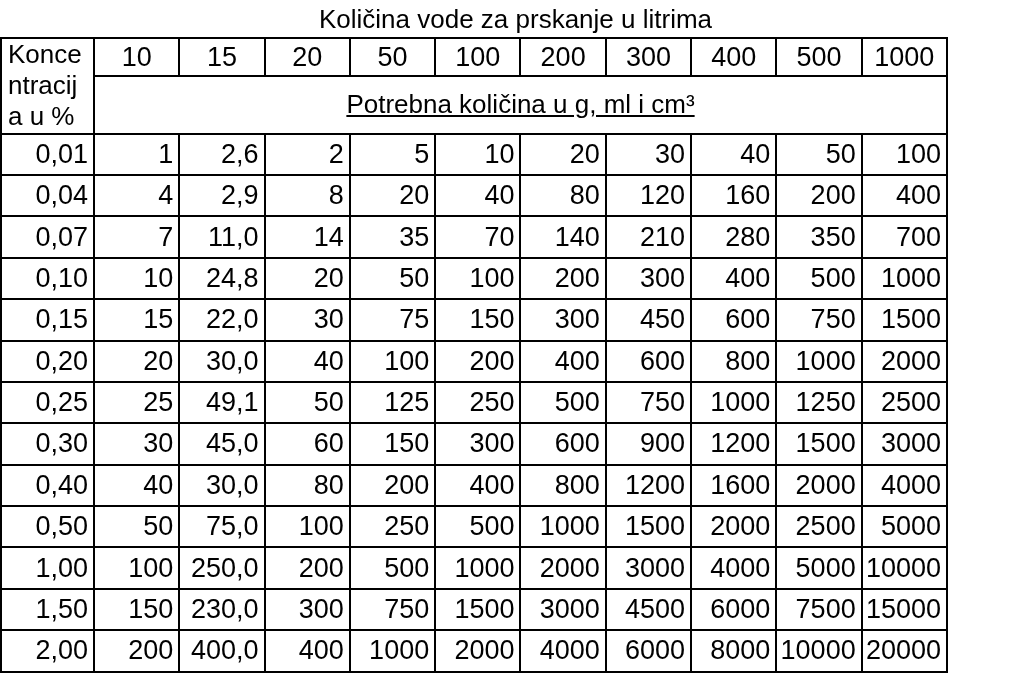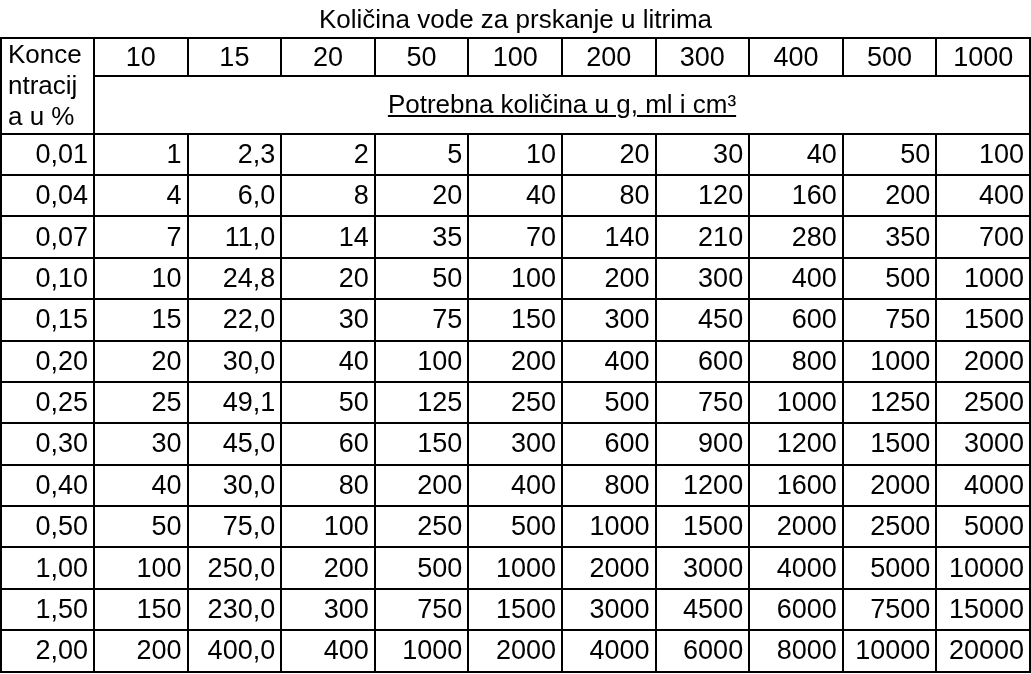--- a/index.html
+++ b/index.html
@@ -18,21 +18,21 @@
     display: flex;
     align-items: center;
     justify-content: center;
     font-size: 26px;
     line-height: 1;
   }
 
   table.data-table {
     border-collapse: collapse;
     table-layout: fixed;
-    width: 1031px;
+    width: 948px;
     padding-left: 39px;
   }
   col.conc-col { width: 93px; }
 
   th, td {
     border: 2px solid #000000;
     font-weight: normal;
     font-size: 27px;
     padding: 0;
     overflow: hidden;
@@ -107,35 +107,35 @@
         <th class="volume-cell">1000</th>
       </tr>
       <tr class="subheader-row">
         <td class="subheader-cell" colspan="10">Potrebna količina u g, ml i cm³</td>
       </tr>
     </thead>
     <tbody>
   <tr class="data-row">
     <td>0,01</td>
     <td>1</td>
-    <td>2,3</td>
+    <td>2,6</td>
     <td>2</td>
     <td>5</td>
     <td>10</td>
     <td>20</td>
     <td>30</td>
     <td>40</td>
     <td>50</td>
     <td>100</td>
   </tr>
 
   <tr class="data-row">
     <td>0,04</td>
     <td>4</td>
-    <td>6,0</td>
+    <td>2,9</td>
     <td>8</td>
     <td>20</td>
     <td>40</td>
     <td>80</td>
     <td>120</td>
     <td>160</td>
     <td>200</td>
     <td>400</td>
   </tr>
 

